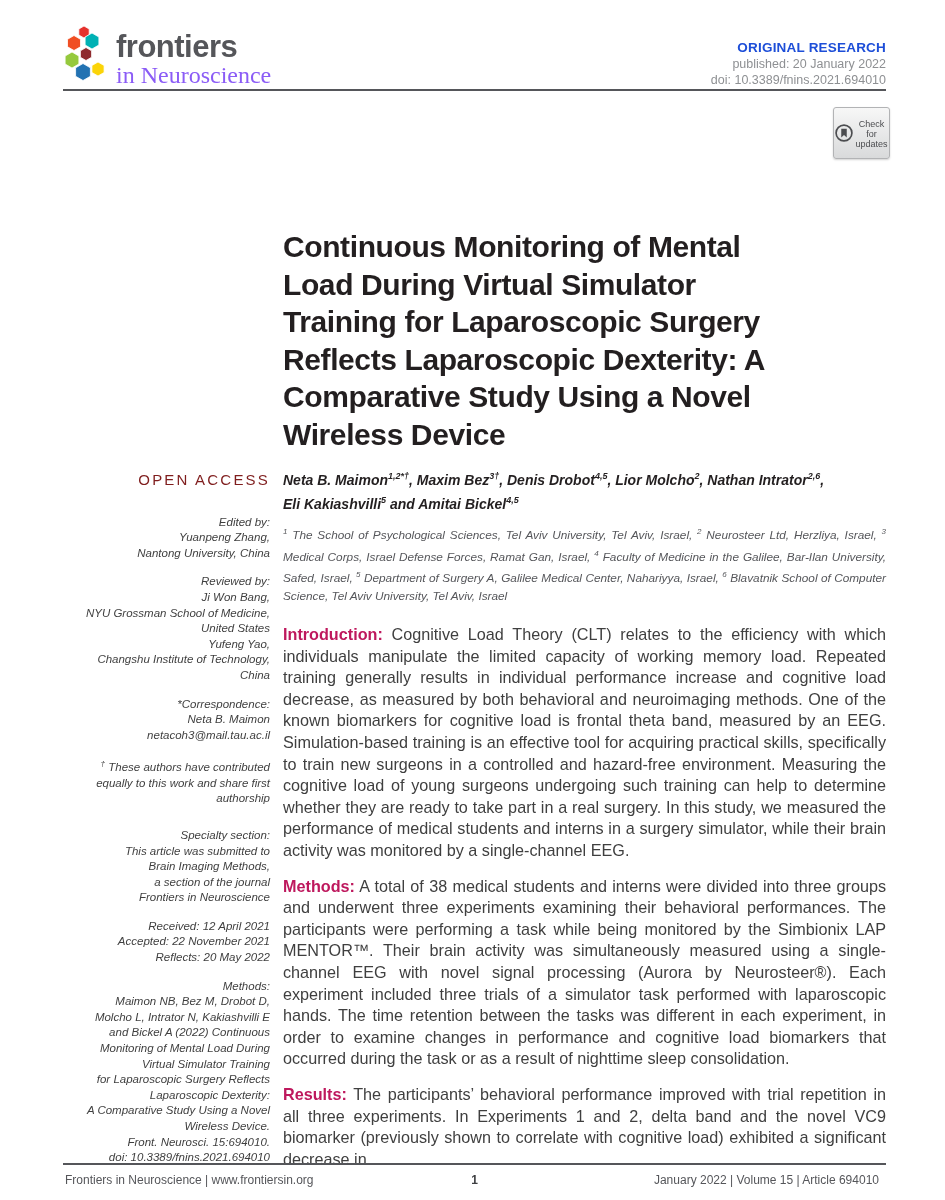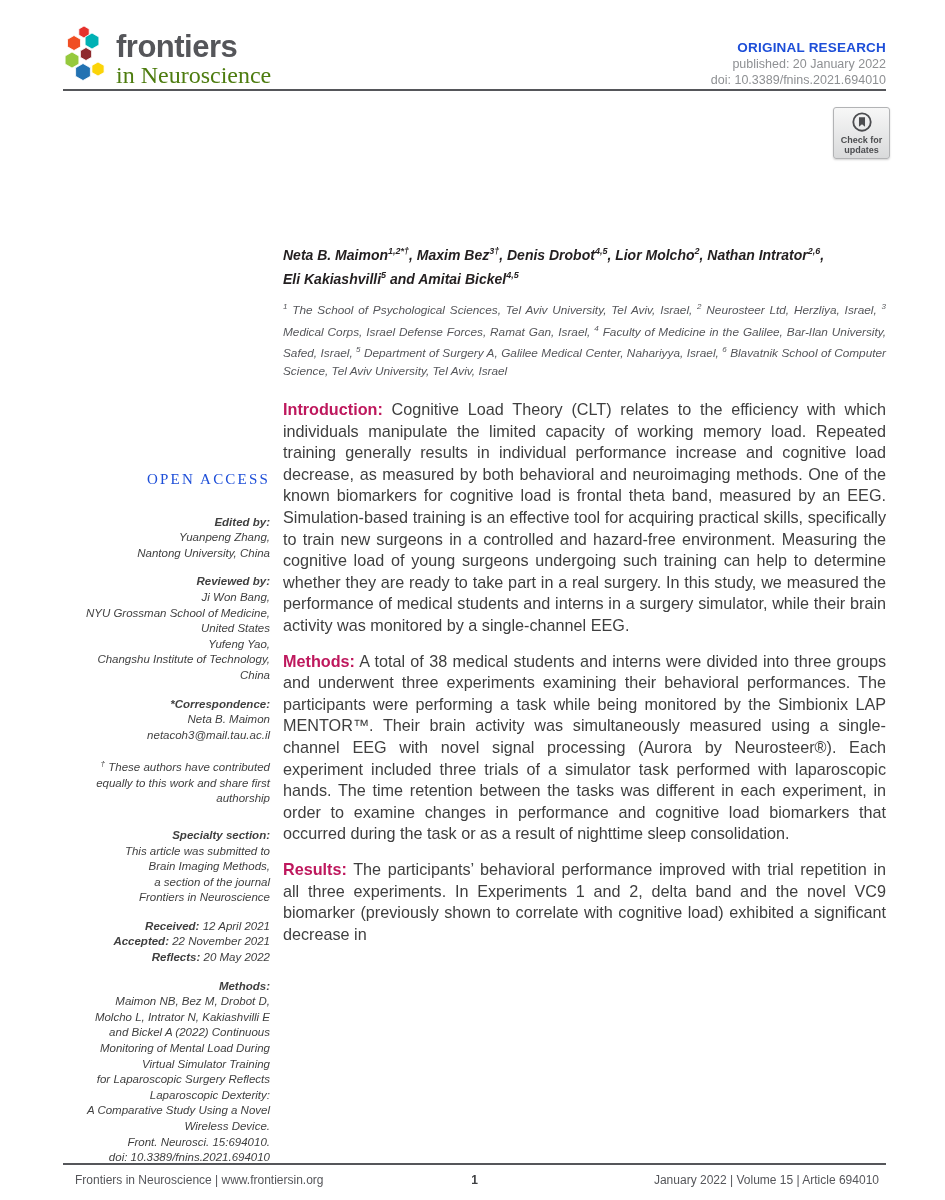--- a/index.html
+++ b/index.html
@@ -4,41 +4,41 @@
 <style>
   html,body{margin:0;padding:0;background:#fff;}
   .page{position:relative;width:945px;height:1200px;background:#fff;overflow:hidden;
         font-family:"Liberation Sans","DejaVu Sans",sans-serif;color:#3f3f3f;}
 
   
   .logo{position:absolute;left:63px;top:24px;display:flex;align-items:flex-start;}
   .logo-cubes{width:46px;height:58px;flex:0 0 auto;}
   .logo-text{margin-left:7px;padding-top:8px;}
   .logo-name{font-size:31px;font-weight:bold;color:#55565a;letter-spacing:-0.5px;line-height:30px;}
-  .logo-journal{font-family:"Liberation Serif","DejaVu Serif",serif;font-size:24px;color:#4d7c0f;line-height:27px;}
+  .logo-journal{font-family:"Liberation Serif","DejaVu Serif",serif;font-size:24px;color:#8b5cf6;line-height:27px;}
   .header-meta{position:absolute;top:39px;right:59px;text-align:right;}
   .meta-type{font-size:13.5px;font-weight:bold;color:#1d4ed8;letter-spacing:0.2px;line-height:17px;}
   .meta-line{font-size:12.5px;color:#8e9093;line-height:16px;}
   .header-rule{position:absolute;left:63px;width:823px;top:89px;height:2px;background:#55565a;}
 
   
   .badge{position:absolute;left:833px;top:107px;width:57px;height:52px;box-sizing:border-box;
          border:1px solid #b2b3b5;border-radius:3px;background:linear-gradient(#f7f7f7,#d9dadb);
-         display:flex;flex-direction:column;align-items:center;justify-content:center;
-         box-shadow:0 1px 2px rgba(0,0,0,.18);cursor:pointer;font-weight:bold;}
+         display:flex;flex-direction:row;align-items:center;justify-content:center;
+         box-shadow:0 1px 2px rgba(0,0,0,.18);cursor:pointer;}
   .badge-text{font-size:9px;line-height:10px;color:#4c4d50;text-align:center;margin-top:2px;}
 
   
   .sidebar{position:absolute;left:65px;top:472px;width:205px;text-align:right;
            font-style:italic;font-size:11.5px;line-height:15.6px;color:#3f3f3f;}
-  .open-access{font-style:normal;font-family:Liberation Serif, serif;
-               font-size:15px;letter-spacing:2.2px;color:#1d4ed8;margin-bottom:27px;}
+  .open-access{font-style:normal;font-family:Liberation Sans, sans-serif;
+               font-size:15px;letter-spacing:2.2px;color:#7f1d1d;margin-bottom:27px;}
   .side-block{margin-bottom:13px;}
   .gap-lg{margin-bottom:21px;}
-  .side-label{font-weight:bold;}
+  .side-label{font-weight:normal;}
   .pre{white-space:pre-line;}
   .sidebar sup{font-size:8px;}
   .email{color:#3f3f3f;text-decoration:none;}
 
   
   .main{position:absolute;left:283px;top:228px;width:603px;}
   .title{font-size:30px;line-height:37.5px;font-weight:bold;color:#231f20;
          letter-spacing:-0.4px;white-space:pre-line;margin:0;}
   .authors{margin-top:13px;font-size:14px;line-height:20px;font-weight:bold;font-style:italic;
            color:#231f20;white-space:pre-line;}
@@ -46,21 +46,21 @@
   .affiliations{margin-top:10px;font-size:11.8px;line-height:17.5px;font-style:italic;
                 color:#55565a;text-align:justify;}
   .affiliations sup{font-size:8px;}
   .abstract{margin-top:19px;}
   .abs{margin:0 0 14px 0;font-size:16.2px;line-height:21.6px;text-align:justify;color:#3f3f3f;}
   .abs-label{font-weight:bold;color:#be185d;}
 
   
   .footer-rule{position:absolute;left:63px;width:823px;top:1163px;height:2px;background:#55565a;}
   .footer{position:absolute;left:63px;width:823px;top:1173px;font-size:12px;color:#55565a;}
-  .footer-left{position:absolute;left:12px;top:0;}
+  .footer-left{position:absolute;left:2px;top:0;}
   .footer-center{position:absolute;left:0;right:0;text-align:center;font-weight:bold;color:#3e3f42;}
   .footer-right{position:absolute;right:7px;top:0;}
 </style>
 </head>
 <body>
 
 <div class="page">
 
   <div class="logo">
     <svg class="logo-cubes" viewBox="0 0 46 58">
@@ -148,20 +148,26 @@
 for Laparoscopic Surgery Reflects
 Laparoscopic Dexterity:
 A Comparative Study Using a Novel
 Wireless Device.
 Front. Neurosci. 15:694010.
 doi: 10.3389/fnins.2021.694010</div>
     </div>
   </div>
 
   <div class="main">
+    <h1 class="title">Continuous Monitoring of Mental
+Load During Virtual Simulator
+Training for Laparoscopic Surgery
+Reflects Laparoscopic Dexterity: A
+Comparative Study Using a Novel
+Wireless Device</h1>
     <div class="authors">Neta B. Maimon<sup>1,2*†</sup>, Maxim Bez<sup>3†</sup>, Denis Drobot<sup>4,5</sup>, Lior Molcho<sup>2</sup>, Nathan Intrator<sup>2,6</sup>,
 Eli Kakiashvilli<sup>5</sup> and Amitai Bickel<sup>4,5</sup></div>
     <div class="affiliations"><sup>1</sup> The School of Psychological Sciences, Tel Aviv University, Tel Aviv, Israel, <sup>2</sup> Neurosteer Ltd, Herzliya, Israel, <sup>3</sup> Medical Corps, Israel Defense Forces, Ramat Gan, Israel, <sup>4</sup> Faculty of Medicine in the Galilee, Bar-Ilan University, Safed, Israel, <sup>5</sup> Department of Surgery A, Galilee Medical Center, Nahariyya, Israel, <sup>6</sup> Blavatnik School of Computer Science, Tel Aviv University, Tel Aviv, Israel</div>
 
     <div class="abstract">
       <p class="abs"><span class="abs-label">Introduction:</span> <span>Cognitive Load Theory (CLT) relates to the efficiency with which individuals manipulate the limited capacity of working memory load. Repeated training generally results in individual performance increase and cognitive load decrease, as measured by both behavioral and neuroimaging methods. One of the known biomarkers for cognitive load is frontal theta band, measured by an EEG. Simulation-based training is an effective tool for acquiring practical skills, specifically to train new surgeons in a controlled and hazard-free environment. Measuring the cognitive load of young surgeons undergoing such training can help to determine whether they are ready to take part in a real surgery. In this study, we measured the performance of medical students and interns in a surgery simulator, while their brain activity was monitored by a single-channel EEG.</span></p>
       <p class="abs"><span class="abs-label">Methods:</span> <span>A total of 38 medical students and interns were divided into three groups and underwent three experiments examining their behavioral performances. The participants were performing a task while being monitored by the Simbionix LAP MENTOR™. Their brain activity was simultaneously measured using a single-channel EEG with novel signal processing (Aurora by Neurosteer®). Each experiment included three trials of a simulator task performed with laparoscopic hands. The time retention between the tasks was different in each experiment, in order to examine changes in performance and cognitive load biomarkers that occurred during the task or as a result of nighttime sleep consolidation.</span></p>
       <p class="abs"><span class="abs-label">Results:</span> <span>The participants’ behavioral performance improved with trial repetition in all three experiments. In Experiments 1 and 2, delta band and the novel VC9 biomarker (previously shown to correlate with cognitive load) exhibited a significant decrease in</span></p>
     </div>
   </div>

